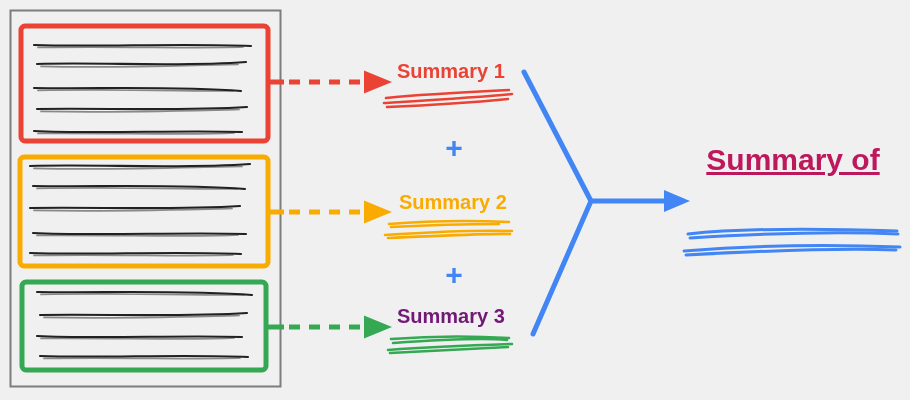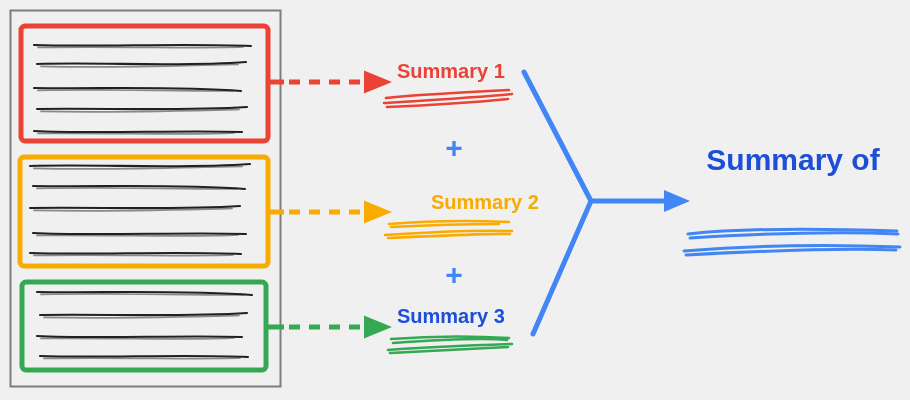--- a/index.html
+++ b/index.html
@@ -129,23 +129,23 @@
       <path d="M690 238 C 755 234, 835 231, 898 234"></path>
       <path d="M684 251 C 745 246, 825 244, 900 247"></path>
       <path d="M686 255 C 760 251, 840 248, 896 250"></path>
     </g>
   </svg>
 
   <div class="label lbl-1" style="color: rgb(234, 67, 53);">Summary 1</div>
 
   <div class="plus plus-1" style="color: rgb(66, 133, 244);">+</div>
 
-  <div class="label lbl-2" style="color: rgb(249, 171, 0); margin-left: 32px;">Summary 2</div>
+  <div class="label lbl-2" style="color: rgb(249, 171, 0);">Summary 2</div>
 
   <div class="plus plus-2" style="color: rgb(66, 133, 244);">+</div>
 
-  <div class="label lbl-3" style="color: #1d4ed8;">Summary 3</div>
+  <div class="label lbl-3" style="color: #701a75;">Summary 3</div>
 
-  <div class="result" style="color: #1d4ed8;">
+  <div class="result" style="color: #be185d; text-decoration: underline;">
     <div>Summary of</div>
   </div>
 
 </div>
 
 </body></html>

